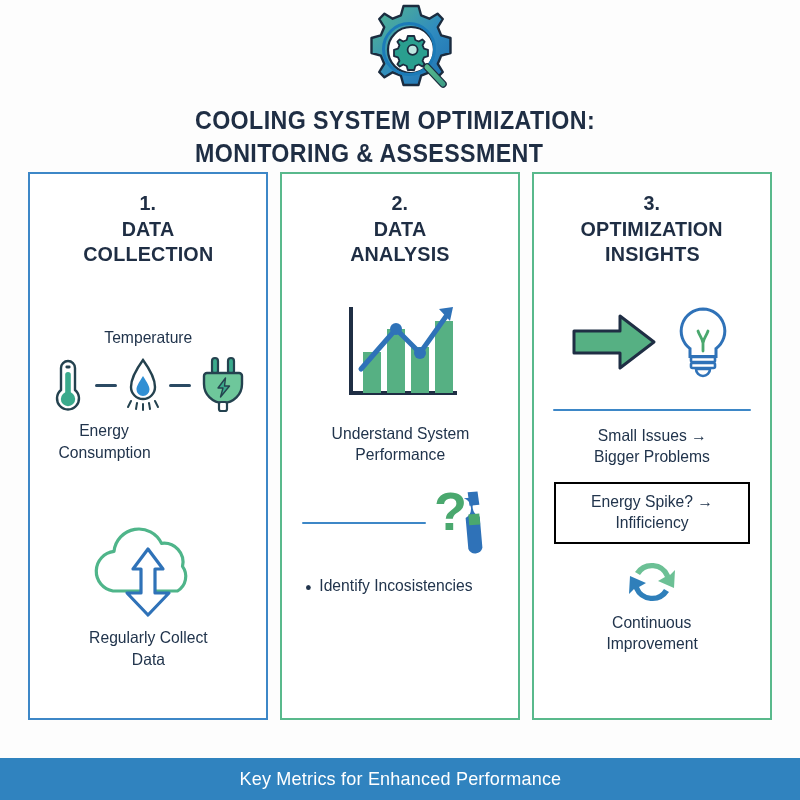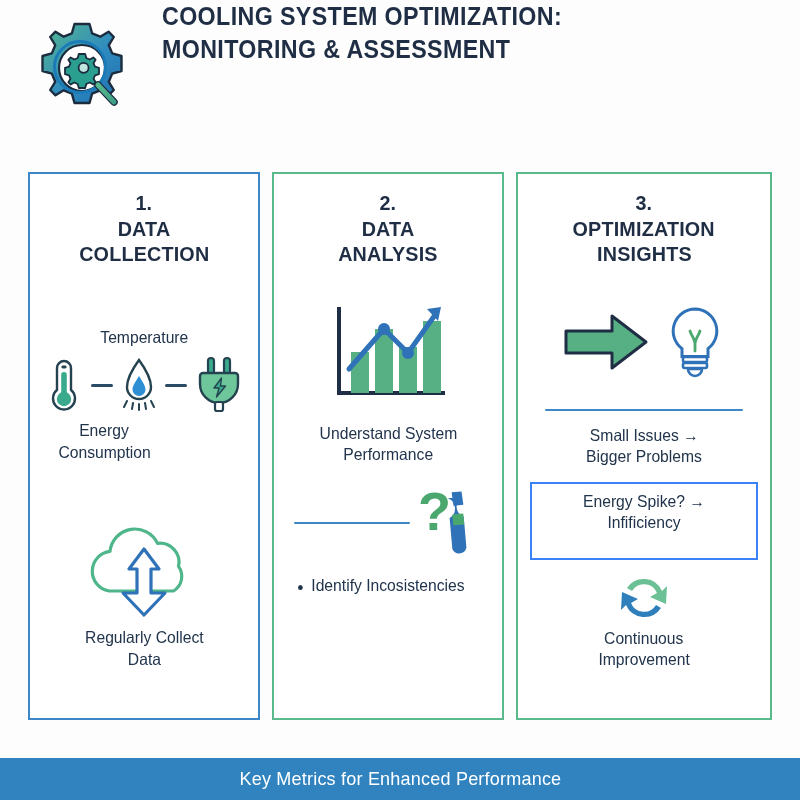--- a/index.html
+++ b/index.html
@@ -7,21 +7,21 @@
     width: 800px; height: 800px;
     background: #ffffff;
     font-family: "Liberation Sans", sans-serif;
     overflow: hidden;
   }
   .page { position: relative; width: 800px; height: 800px; background: #fdfdfd; }
 
   
   .header {
     position: absolute; left: 0; top: 0; width: 800px; height: 140px;
-    display: flex; 
+    display: flex; align-items: center; flex-direction: column;
   }
   .logo-wrap { width: 120px; margin-left: 22px; display: flex; align-items: center; justify-content: center; }
   .title-block { margin-left: 20px; }
   .title-line {
     font-family: "Liberation Sans", sans-serif;
     font-weight: bold;
     font-size: 25px;
     letter-spacing: 0.4px;
     color: #1f2e44;
     line-height: 1.30;
@@ -85,22 +85,22 @@
     margin-left: 12px; transform: scaleX(0.95); transform-origin: left center;
   }
   .bullet-dot {
     width: 5px; height: 5px; border-radius: 50%; background: #21344c;
     margin-top: 9px; flex: 0 0 auto;
   }
 
   .row-split { display: flex; align-items: center; width: 100%; gap: 6px; }
 
   .boxed {
-    border: 2px solid #3b82f6; padding: 7px 10px 24px 10px;
-    width: 228px; text-align: center;
+    border: 2px solid #000000; padding: 7px 10px 8px 10px;
+    width: 196px; text-align: center;
   }
 
   
   .footer {
     position: absolute; left: 0; bottom: 0; width: 800px; height: 42px;
     background: #3083bf; display: flex; align-items: center; justify-content: center;
   }
   .footer-text {
     color: #ffffff; font-size: 19px; letter-spacing: .2px;
     transform: scaleX(0.95);

